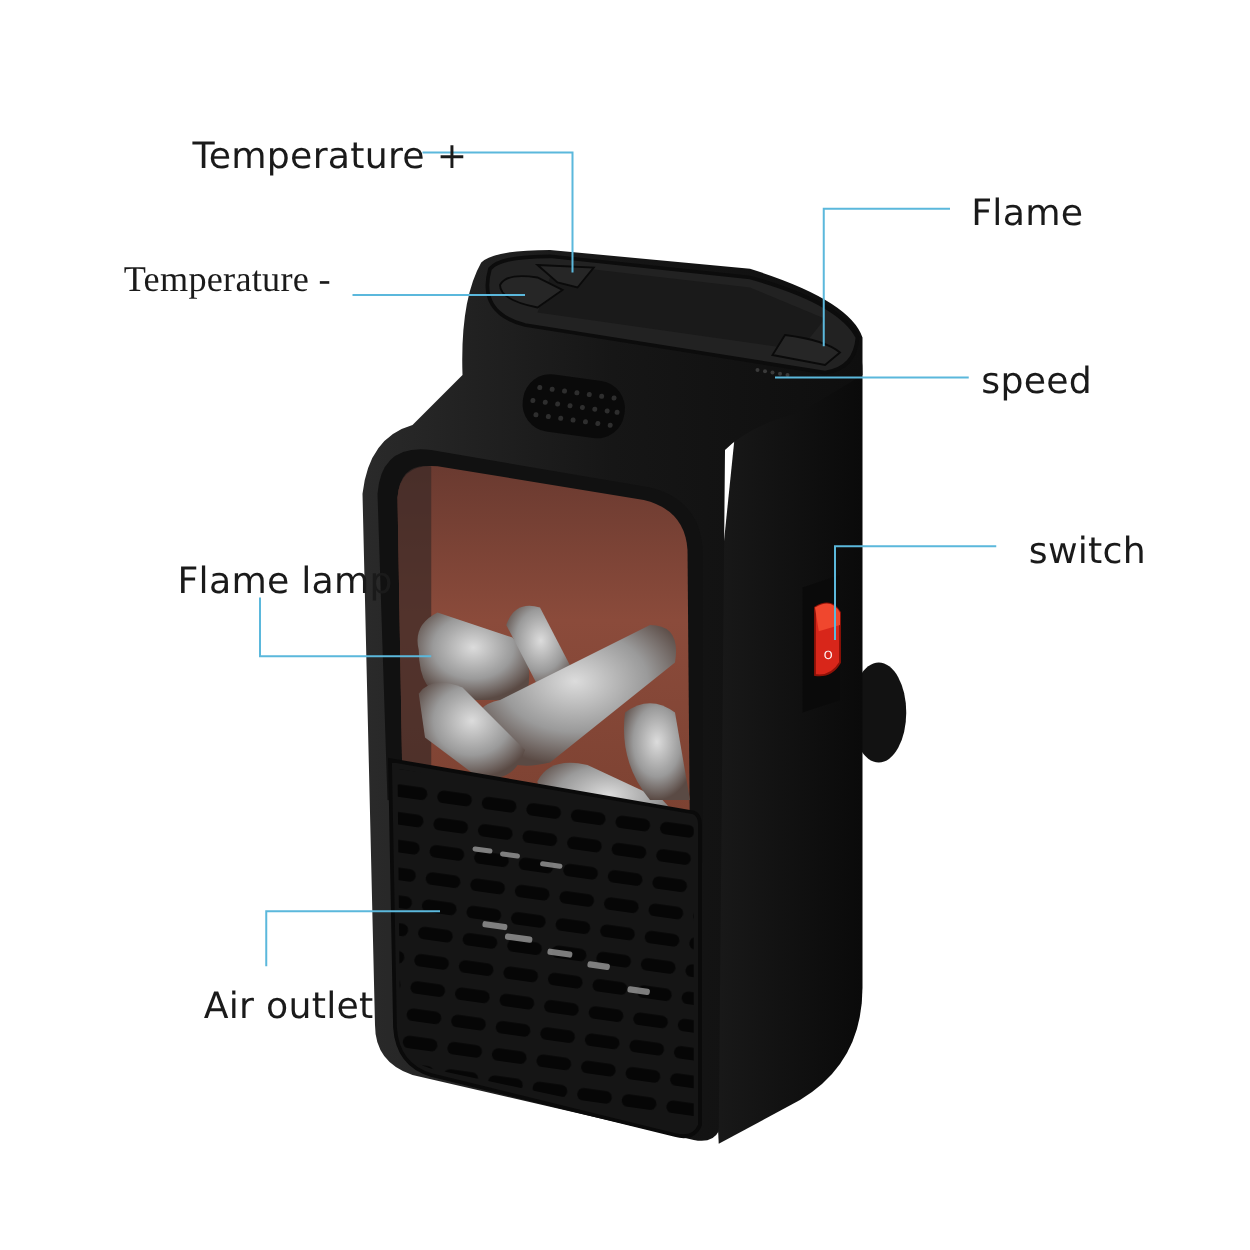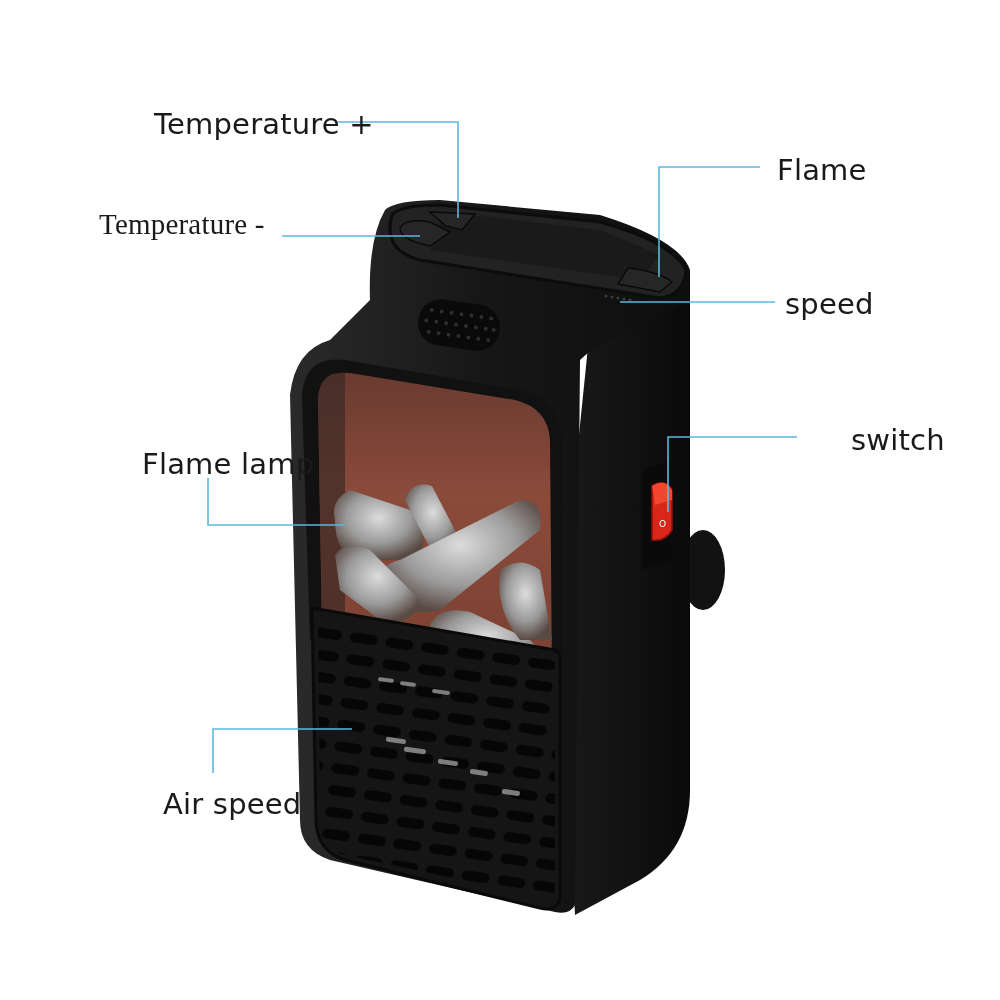--- a/index.html
+++ b/index.html
@@ -127,17 +127,17 @@
       <polyline points="797,437 668,437 668,512"></polyline>
       <polyline points="208,478 208,525 345,525"></polyline>
       <polyline points="213,773 213,729 352,729"></polyline>
     </g>
   </svg>
 
   <div class="label" style="left:154px; top:110px;">Temperature +</div>
   <div class="label" style="left:99px; top:210px;font-family:Liberation Serif, serif;">Temperature -</div>
   <div class="label" style="left:777px; top:156px;">Flame</div>
   <div class="label" style="left:785px; top:290px;">speed</div>
-  <div class="label" style="left:823px; top:426px;margin-left:28px;">switch</div>
+  <div class="label" style="left:823px; top:426px;">switch</div>
   <div class="label" style="left:142px; top:450px;">Flame lamp</div>
-  <div class="label" style="left:163px; top:790px;">Air speed</div>
+  <div class="label" style="left:163px; top:790px;">Air outlet</div>
 
 </div>
 
 </body></html>

